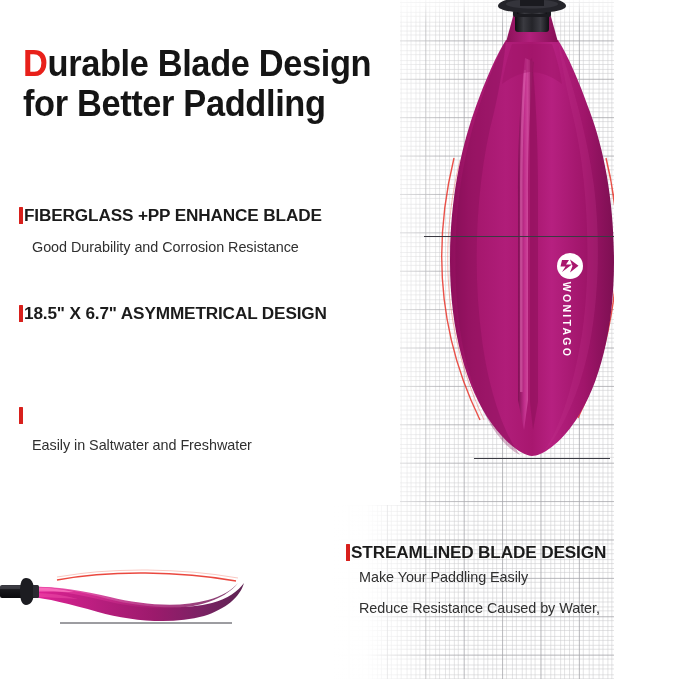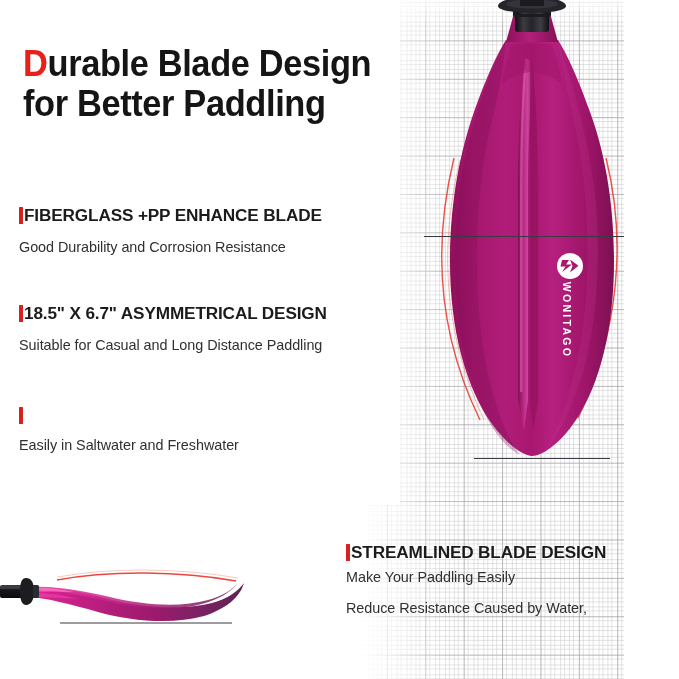--- a/index.html
+++ b/index.html
@@ -7,21 +7,20 @@
     padding: 0;
     background: #ffffff;
   }
   #page {
     position: relative;
     width: 614px;
     height: 679px;
     background: #ffffff;
     overflow: hidden;
     font-family: "Liberation Sans", sans-serif;
-    padding-left: 10px;
     -webkit-font-smoothing: antialiased;
   }
 
   
   .grid-layer {
     position: absolute;
     inset: 0;
     pointer-events: none;
   }
   .grid-minor {
@@ -125,20 +124,21 @@
   }
   .feat-title {
     font-size: 17.2px;
     font-weight: bold;
     color: #1b1b1b;
     letter-spacing: -0.15px;
     white-space: nowrap;
   }
   .feat-sub {
     margin-top: 11px;
+    margin-left: 13px;
     font-size: 14.4px;
     color: #303030;
     line-height: 1.42;
     letter-spacing: -0.05px;
     white-space: nowrap;
   }
 
   #feature-1 { left: 19px; top: 205px; }
   #feature-2 { left: 19px; top: 303px; }
   #feature-3 { left: 19px; top: 407px; }
@@ -229,21 +229,20 @@
       <span class="feat-title">FIBERGLASS +PP ENHANCE BLADE</span>
     </div>
     <div class="feat-sub">Good Durability and Corrosion Resistance</div>
   </div>
 
   <div class="feature" id="feature-2">
     <div class="feat-head">
       <span class="red-bar"></span>
       <span class="feat-title">18.5" X 6.7" ASYMMETRICAL DESIGN</span>
     </div>
-    <div class="feat-sub">Suitable for Casual and Long Distance Paddling</div>
   </div>
 
   <div class="feature" id="feature-3">
     <div class="feat-head">
       <span class="red-bar"></span>
     </div>
     <div class="feat-sub">Easily in Saltwater and Freshwater</div>
   </div>
 
   <div class="feature" id="feature-4">

